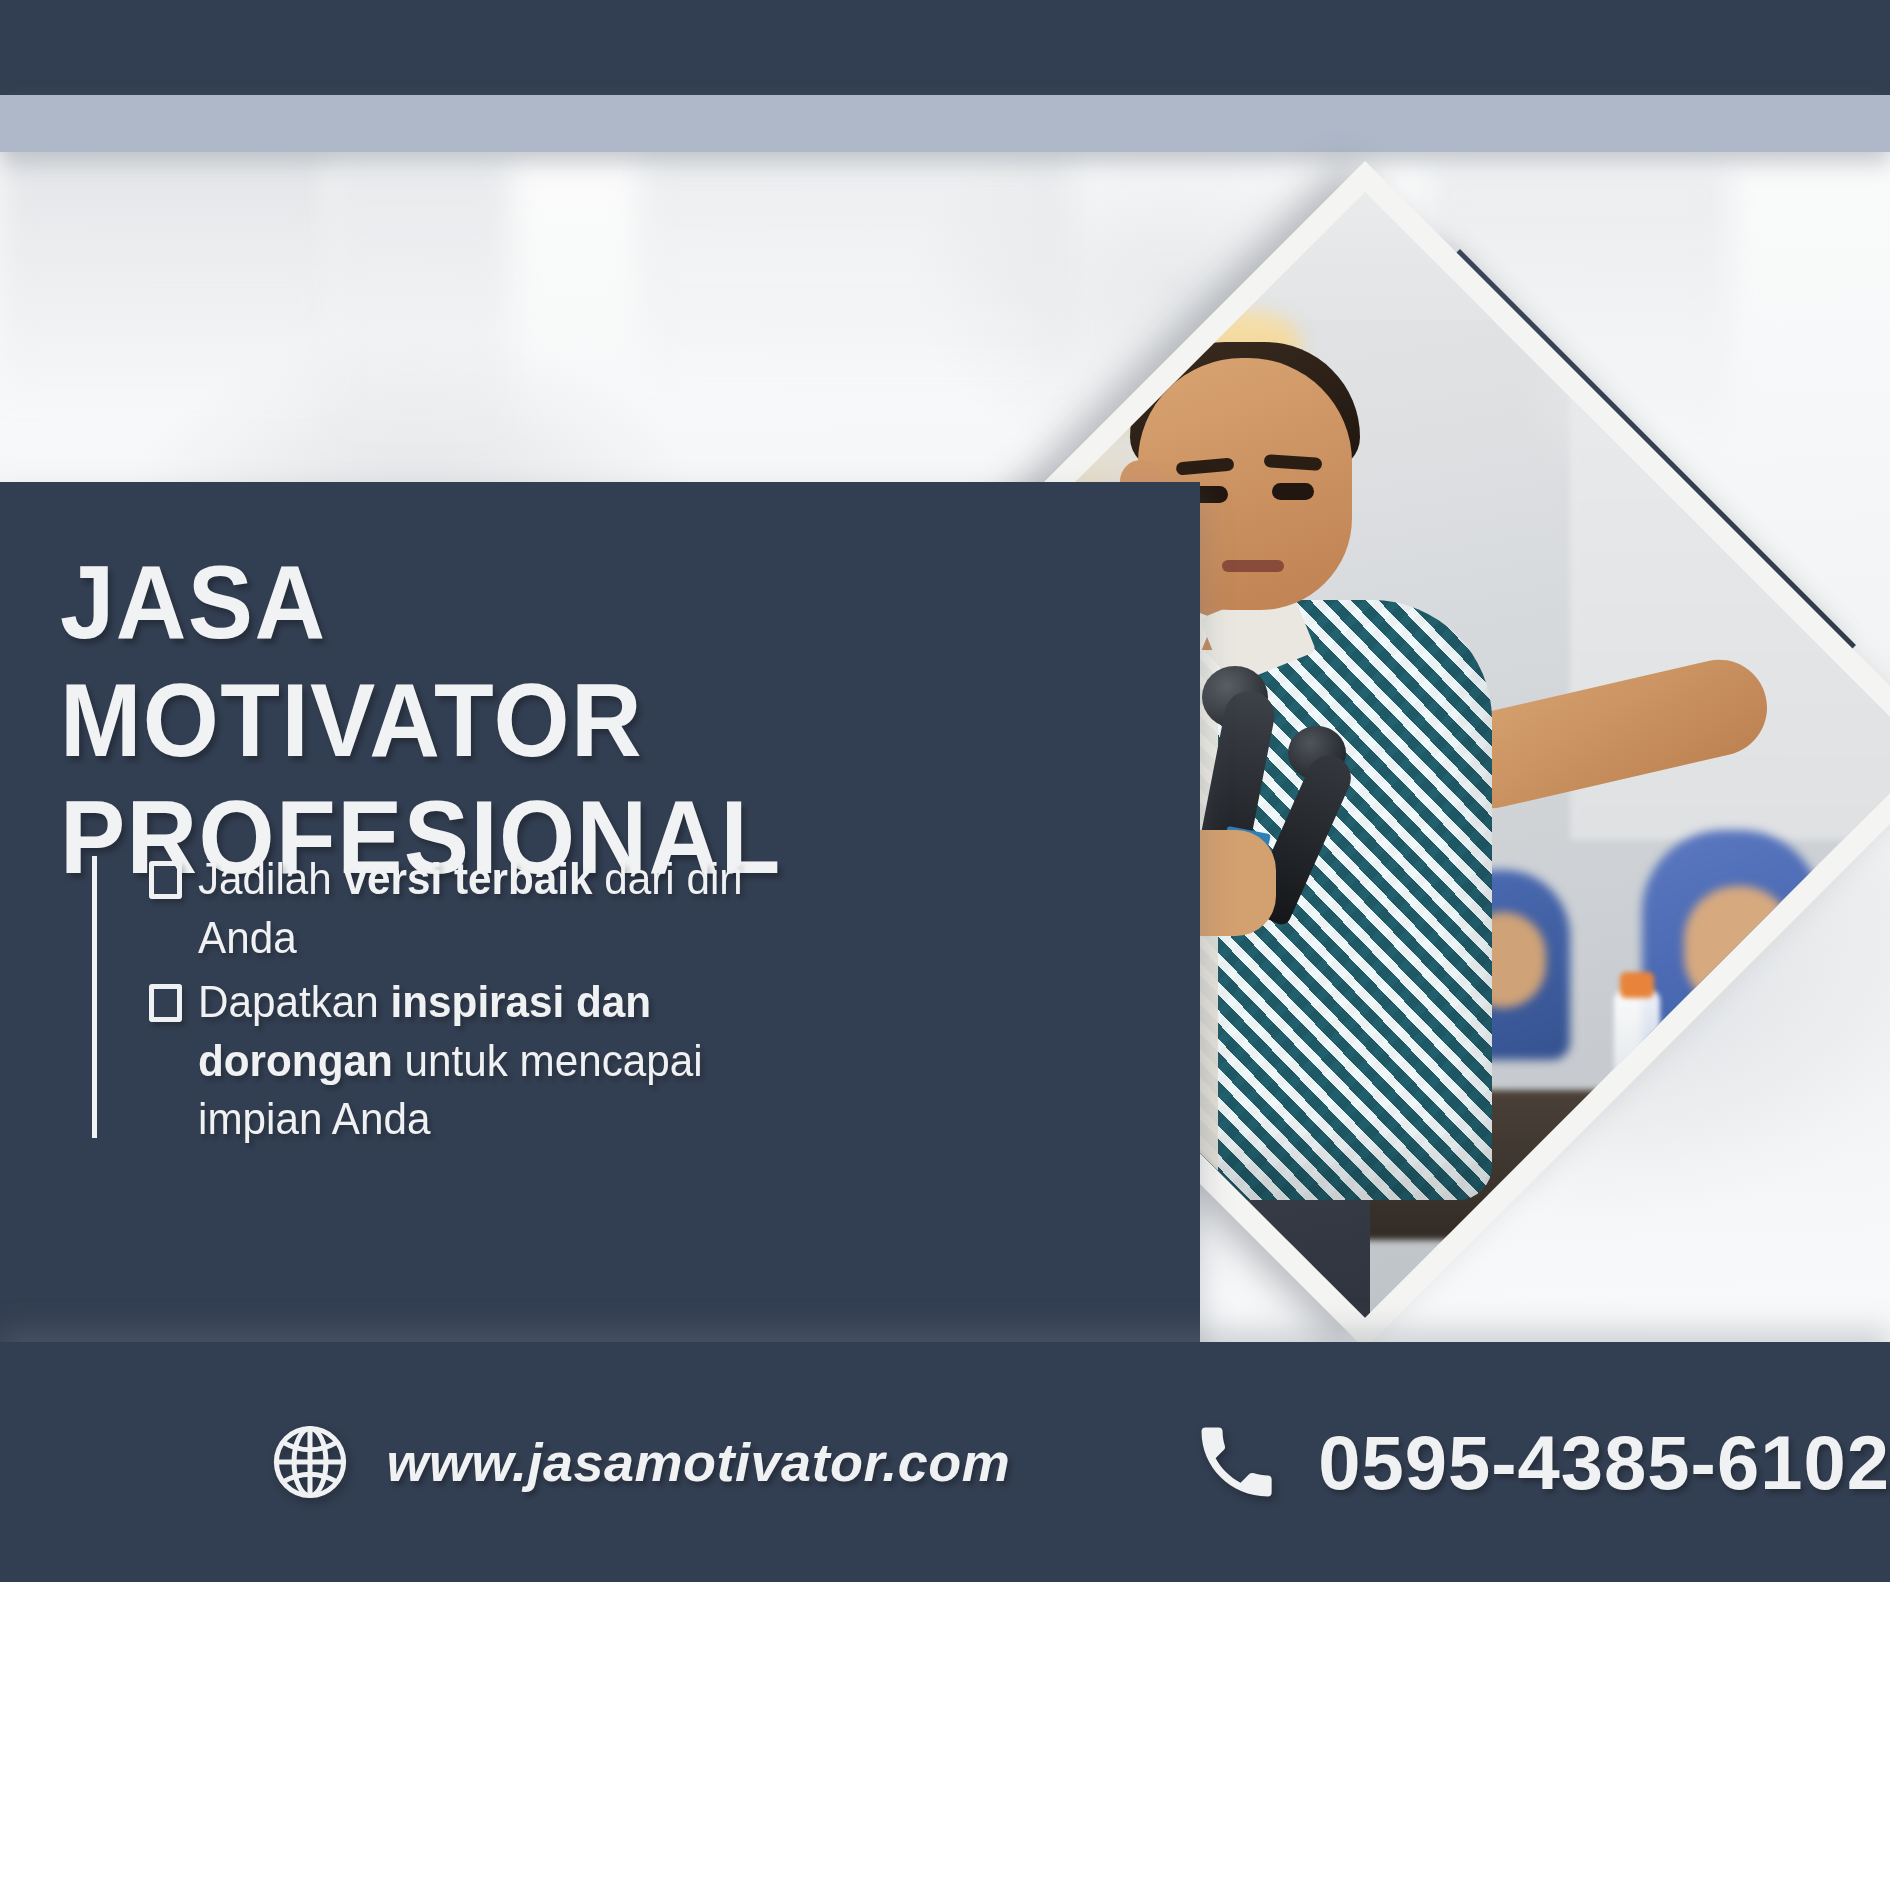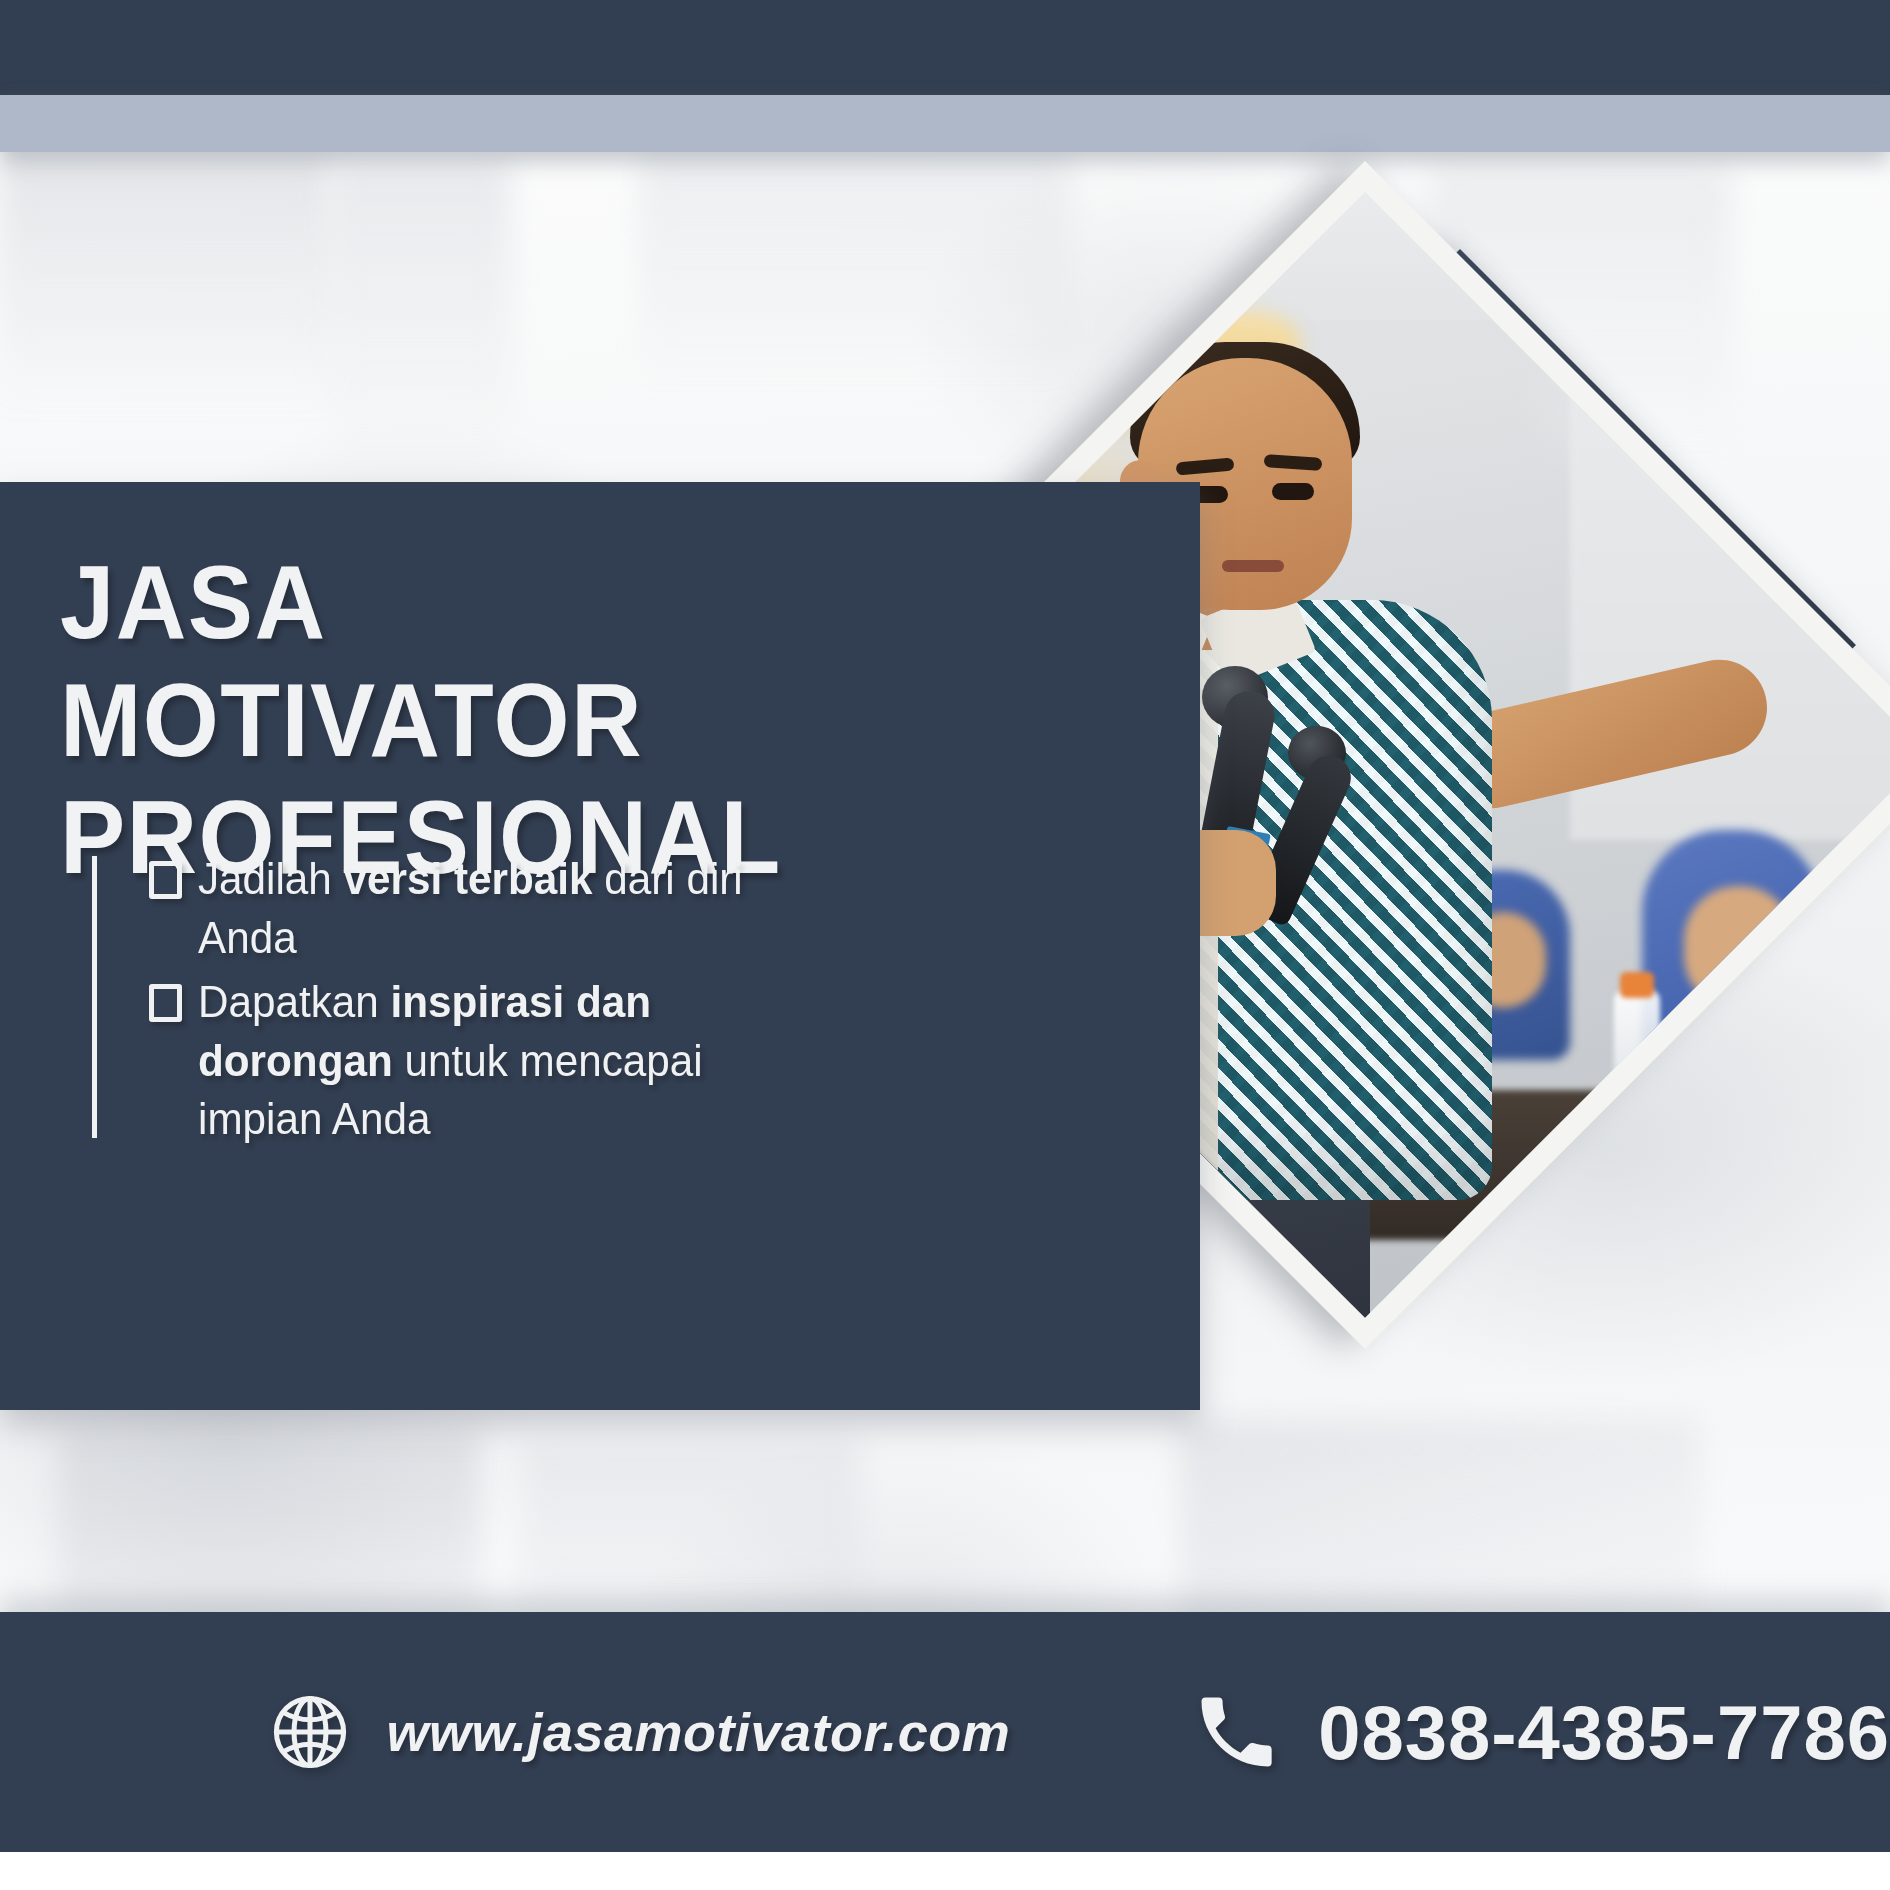--- a/index.html
+++ b/index.html
@@ -6,21 +6,21 @@
 
   html, body {
     width:1890px; height:1890px;
     overflow:hidden;
     font-family:"Liberation Sans", sans-serif;
     background:#ffffff;
   }
 
   #poster {
     position:relative;
-    width:1890px; height:1852px;
+    width:1890px; height:1582px;
     overflow:hidden;
     background:#fdba74;
   }
 
   
   .bg-photo {
     position:absolute; inset:0;
     background:
       radial-gradient(ellipse 420px 300px at 22% 34%, rgba(205,208,212,.55), rgba(205,208,212,0) 70%),
       radial-gradient(ellipse 360px 260px at 62% 18%, rgba(216,219,222,.5), rgba(216,219,222,0) 72%),
@@ -434,18 +434,18 @@
           <line x1="50" y1="10" x2="50" y2="90"></line>
         </g>
       </svg>
       <span class="footer-web-text">www.jasamotivator.com</span>
     </div>
 
     <div class="footer-item footer-phone">
       <svg class="ficon" width="92" height="92" viewBox="0 0 24 24">
         <path fill="#f0f1f2" d="M6.6 10.8c1.4 2.8 3.8 5.1 6.6 6.6l2.2-2.2c.3-.3.7-.4 1.1-.3 1.2.4 2.5.6 3.8.6.6 0 1 .4 1 1V20c0 .6-.4 1-1 1C10.6 21 3 13.4 3 4c0-.6.4-1 1-1h3.5c.6 0 1 .4 1 1 0 1.3.2 2.6.6 3.8.1.4 0 .8-.3 1.1l-2.2 2.2z"></path>
       </svg>
-      <span class="footer-phone-text">0838-4385-7786</span>
+      <span class="footer-phone-text">0595-4385-6102</span>
     </div>
 
   </div>
 
 </div>
 
 </body></html>

